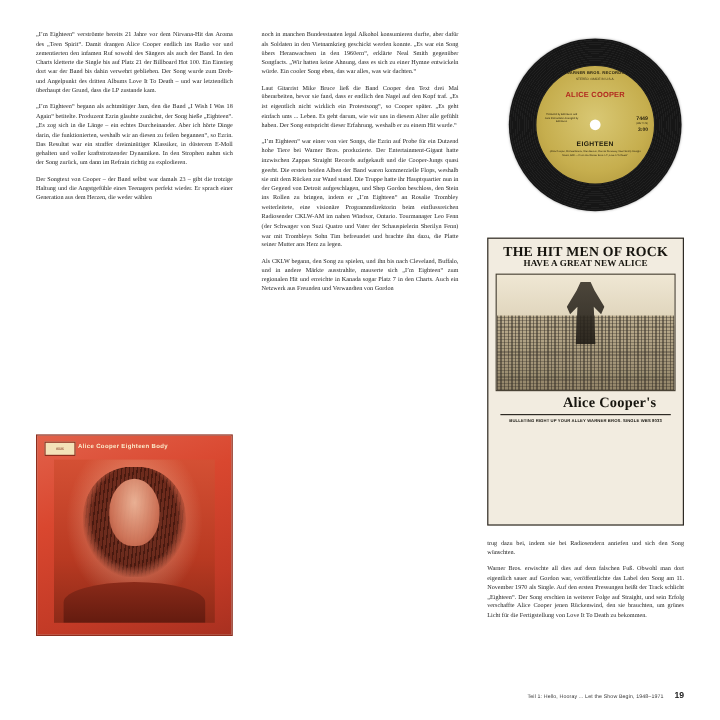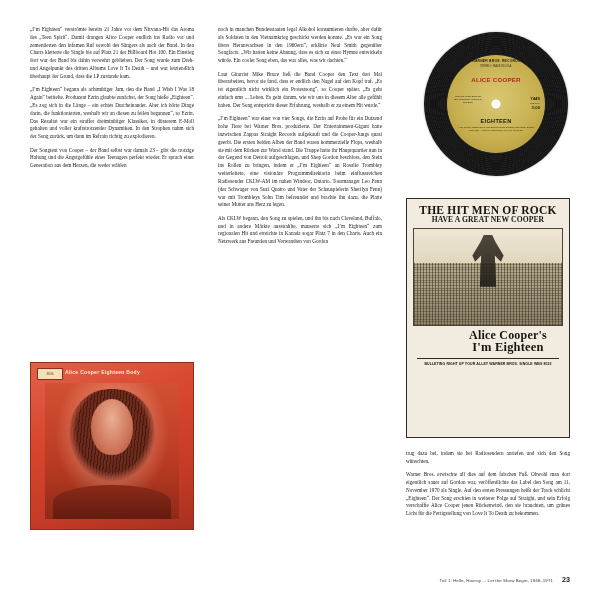--- a/index.html
+++ b/index.html
@@ -440,30 +440,29 @@
           <div class="rl-title">EIGHTEEN</div>
           <div class="rl-credits">(Alice Cooper, Michael Bruce, Glen Buxton, Dennis Dunaway, Neal Smith) Straight Music, BMI — From the Warner Bros. LP „Love It To Death“</div>
         </div>
         <div class="record-hole"></div>
       </div>
     </div>
 
     <div class="img-block ad-wrap">
       <div class="ad-head">
         <div class="l1">THE HIT MEN OF ROCK</div>
-        <div class="l2">HAVE A GREAT NEW COOPER</div>
+        <div class="l2">HAVE A GREAT NEW ALICE</div>
       </div>
       <div class="ad-art">
         <div class="ad-sky"></div>
         <div class="ad-crowd"></div>
         <div class="ad-fig"></div>
       </div>
       <div class="ad-band">
         <div class="b1">Alice Cooper's</div>
-        <div class="b2">I'm Eighteen</div>
       </div>
       <div class="ad-rule"></div>
       <div class="ad-foot">BULLETING RIGHT UP YOUR ALLEY
 WARNER BROS. SINGLE WBS 8033</div>
     </div>
 
     <div class="col col-3" style="top: 424px;">
       <p>trug dazu bei, indem sie bei Radiosendern anriefen und sich den Song wünschten.</p>
       <p>Warner Bros. erwischte all dies auf dem falschen Fuß. Obwohl man dort eigentlich sauer auf Gordon war, veröffentlichte das Label den Song am 11. November 1970 als Single. Auf den ersten Pressungen heißt der Track schlicht „Eighteen“. Der Song erschien in weiterer Folge auf Straight, und sein Erfolg verschaffte Alice Cooper jenen Rückenwind, den sie brauchten, um grünes Licht für die Fertigstellung von Love It To Death zu bekommen.</p>
     </div>
@@ -477,16 +476,16 @@
           <div class="face"></div>
           <div class="shoulders"></div>
         </div>
       </div>
     </div>
 
   </div>
 
   <div class="footer">
     <div class="footer-text">Teil 1: Hello, Hooray ... Let the Show Begin, 1948–1971</div>
-    <div class="page-num">23</div>
+    <div class="page-num">19</div>
   </div>
 
 </div>
 
 </body></html>

